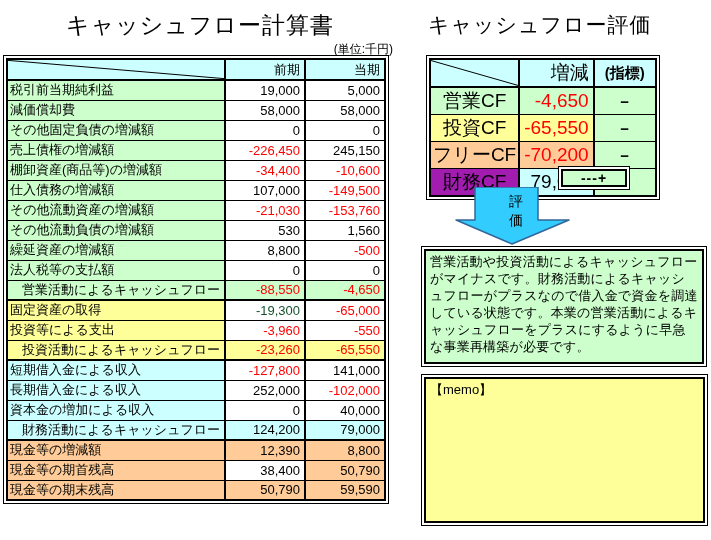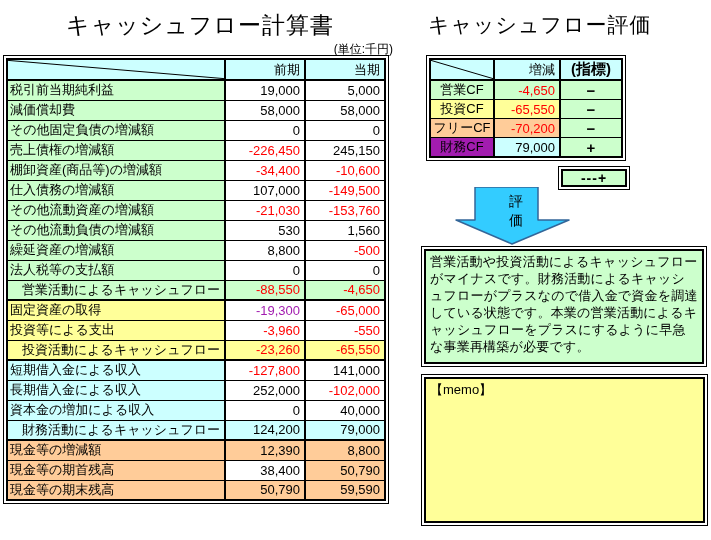--- a/index.html
+++ b/index.html
@@ -22,21 +22,21 @@
   .cf-table th { height:21px; font-weight:normal; }
   .cf-table .lbl { width:218px; text-align:left; padding:0 2px; }
   .cf-table .num { width:80px; text-align:right; padding:0 4px; }
   .cf-table td.num, .ev-table td.num { border-left-width:2px; }
   .cf-table th.num { border-left-width:2px; }
   .cf-table thead th { border-bottom-width:2px;margin-left:7px; }
   .cf-table tr.subtotal td { border-bottom-width:2px; }
   .cf-table td.indent { padding-left:14px; }
 
   .ev-table { border:2px solid #000; }
-  .ev-table th, .ev-table td { border:1px solid #000; font-size:13px; height:19px; overflow:hidden; white-space:nowrap; }
+  .ev-table th, .ev-table td { border:1px solid #000; font-size:19px; height:19px; overflow:hidden; white-space:nowrap; }
   .ev-table th { height:20px; font-weight:normal; border-bottom-width:2px; }
   .ev-table .c-lbl { width:64px; text-align:center; padding:0 2px; }
   .ev-table .c-val { width:66px; text-align:right; padding:0 4px; }
   .ev-table .c-ind { width:62px; text-align:center; font-weight:bold; font-size:15px; border-left-width:2px; }
   .ev-table th.c-ind, .ev-table th.c-val { border-left-width:2px; }
 
   th.diag { position:relative; }
   th.diag svg { position:absolute; left:0; top:0; width:100%; height:100%; display:block; }
 
   .summary-wrap { left:558px; top:166px; }
@@ -123,21 +123,21 @@
             <td class="num">0</td>
             <td class="num">0</td>
           </tr>
           <tr class="subtotal">
             <td class="lbl indent" style="background: rgb(204, 255, 204);">営業活動によるキャッシュフロー</td>
             <td class="num" style="color: rgb(255, 0, 0); background: rgb(204, 255, 204);">-88,550</td>
             <td class="num" style="color: rgb(255, 0, 0); background: rgb(204, 255, 204);">-4,650</td>
           </tr>
           <tr>
             <td class="lbl" style="background: rgb(255, 255, 153);">固定資産の取得</td>
-            <td class="num" style="color: #a21caf; margin-left: 44px;">-19,300</td>
+            <td class="num" style="color: #14532d; margin-left: 44px;">-19,300</td>
             <td class="num" style="color: rgb(255, 0, 0);">-65,000</td>
           </tr>
           <tr>
             <td class="lbl" style="background: rgb(255, 255, 153);">投資等による支出</td>
             <td class="num" style="color: rgb(255, 0, 0);">-3,960</td>
             <td class="num" style="color: rgb(255, 0, 0);">-550</td>
           </tr>
           <tr class="subtotal">
             <td class="lbl indent" style="background: rgb(255, 255, 153);">投資活動によるキャッシュフロー</td>
             <td class="num" style="color: rgb(255, 0, 0); background: rgb(255, 255, 153);">-23,260</td>

